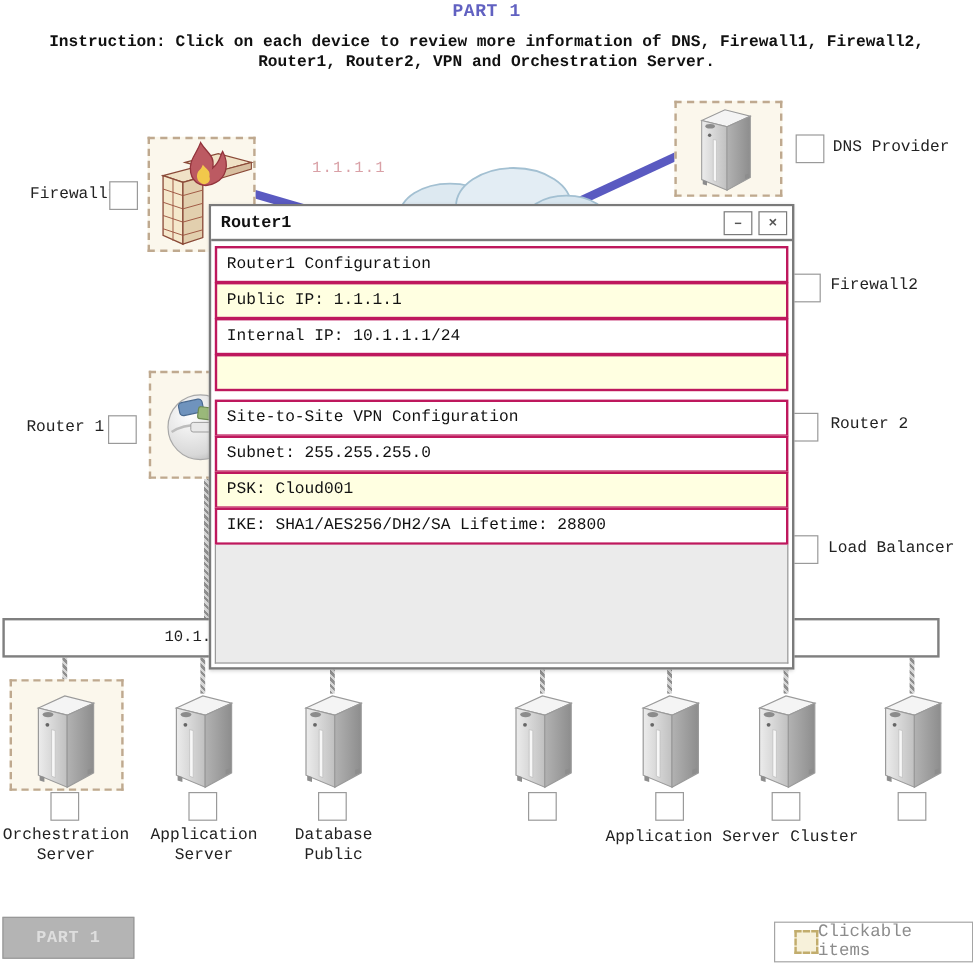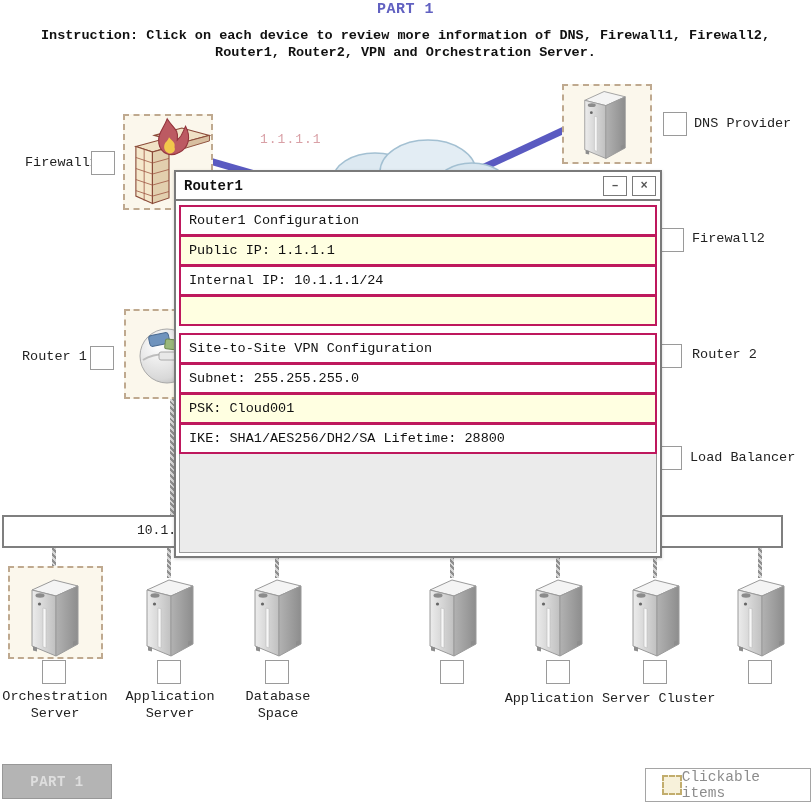--- a/index.html
+++ b/index.html
@@ -222,21 +222,21 @@
   <span class="abs cb" style="left:42px;top:660px;"></span>
   <span class="abs cb" style="left:157px;top:660px;"></span>
   <span class="abs cb" style="left:265px;top:660px;"></span>
   <span class="abs cb" style="left:440px;top:660px;"></span>
   <span class="abs cb" style="left:546px;top:660px;"></span>
   <span class="abs cb" style="left:643px;top:660px;"></span>
   <span class="abs cb" style="left:748px;top:660px;"></span>
 
   <div class="abs wrap-lbl" style="left:-2px;top:688px;width:114px;">Orchestration Server</div>
   <div class="abs wrap-lbl" style="left:124px;top:688px;width:92px;">Application Server</div>
-  <div class="abs wrap-lbl" style="left:232px;top:688px;width:92px;">Database Space</div>
+  <div class="abs wrap-lbl" style="left:232px;top:688px;width:92px;">Database Public</div>
   <div class="abs wrap-lbl" style="left:460px;top:690px;width:300px;">Application Server Cluster</div>
 
   <div class="abs dialog">
     <div class="dlg-titlebar">
       <span class="dlg-title">Router1</span>
       <span class="dlg-btn">–</span>
       <span class="dlg-btn">×</span>
     </div>
     <div class="dlg-body">
         <div class="dlg-row">Router1 Configuration</div>

